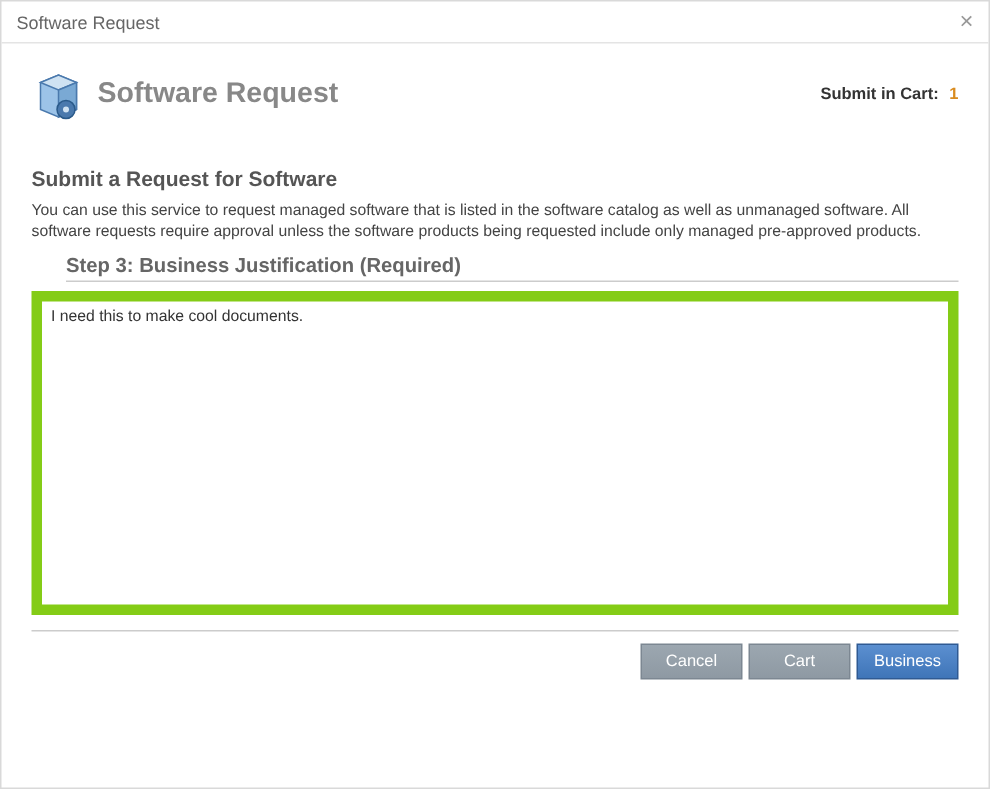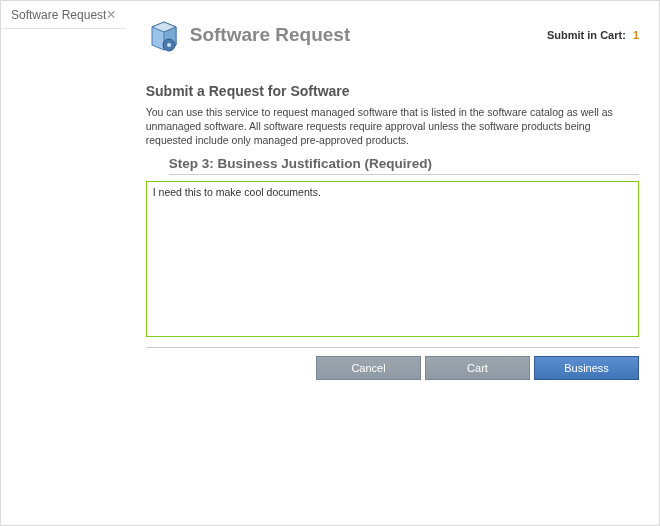--- a/index.html
+++ b/index.html
@@ -13,21 +13,21 @@
       width: 660px;
       height: 526px;
       overflow: hidden;
     }
     .window {
       width: 100%;
       height: 100%;
       border: 1px solid #d9d9d9;
       background: #ffffff;
       display: flex;
-      flex-direction: row;
+      flex-direction: column;
     }
     .title-bar {
       height: 28px;
       border-bottom: 1px solid #e4e4e4;
       display: flex;
       align-items: center;
       justify-content: space-between;
       padding: 0 10px;
       font-size: 12px;
       color: #666666;
@@ -90,42 +90,42 @@
       font-size: 13.5px;
       font-weight: bold;
       color: #666666;
       border-bottom: 1px solid #cccccc;
       padding-bottom: 3px;
       margin-bottom: 6px;
       margin-left: 23px;
     }
     .textarea {
       width: 100%;
-      height: 156px;
-      border: 1px solid #84cc16;
+      height: 216px;
+      border: 7px solid #84cc16;
       resize: none;
       font-family: Arial, Helvetica, sans-serif;
       font-size: 10.5px;
       padding: 4px 6px;
       color: #333;
       outline: none;
       overflow-y: scroll;
     }
     .hr {
       border: none;
       border-top: 1px solid #cccccc;
       margin: 10px 0 8px 0;
     }
     .button-row {
       display: flex;
       justify-content: flex-end;
       gap: 4px;
     }
     .btn {
-      width: 105px;
+      width: 68px;
       height: 24px;
       border: 1px solid;
       font-size: 11px;
       color: #ffffff;
       cursor: pointer;
       font-family: Arial, sans-serif;
     }
     .btn-secondary {
       background: linear-gradient(to bottom, #9ca7b0, #8e99a3);
       border-color: #7c8792;

